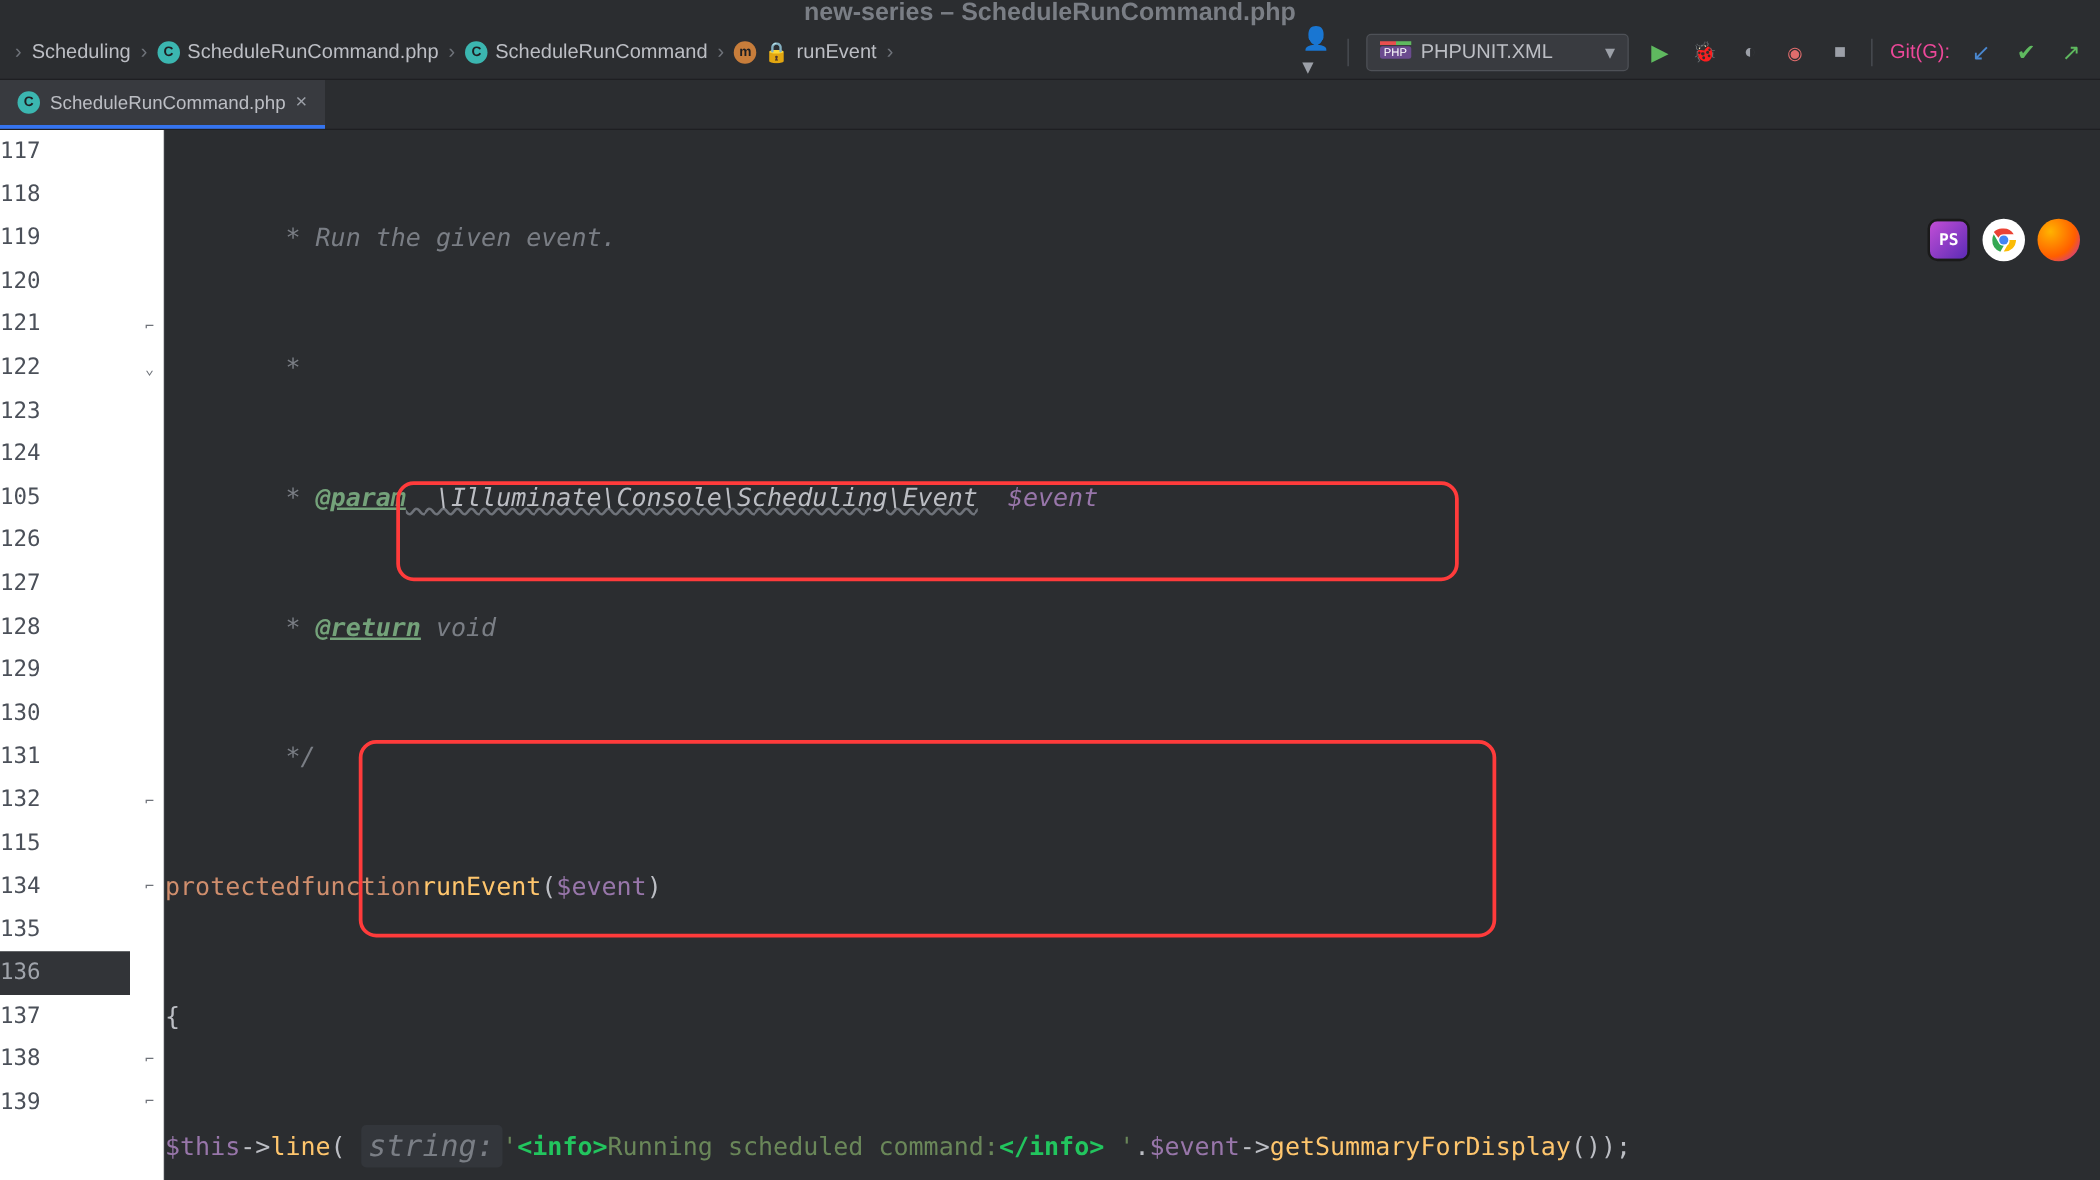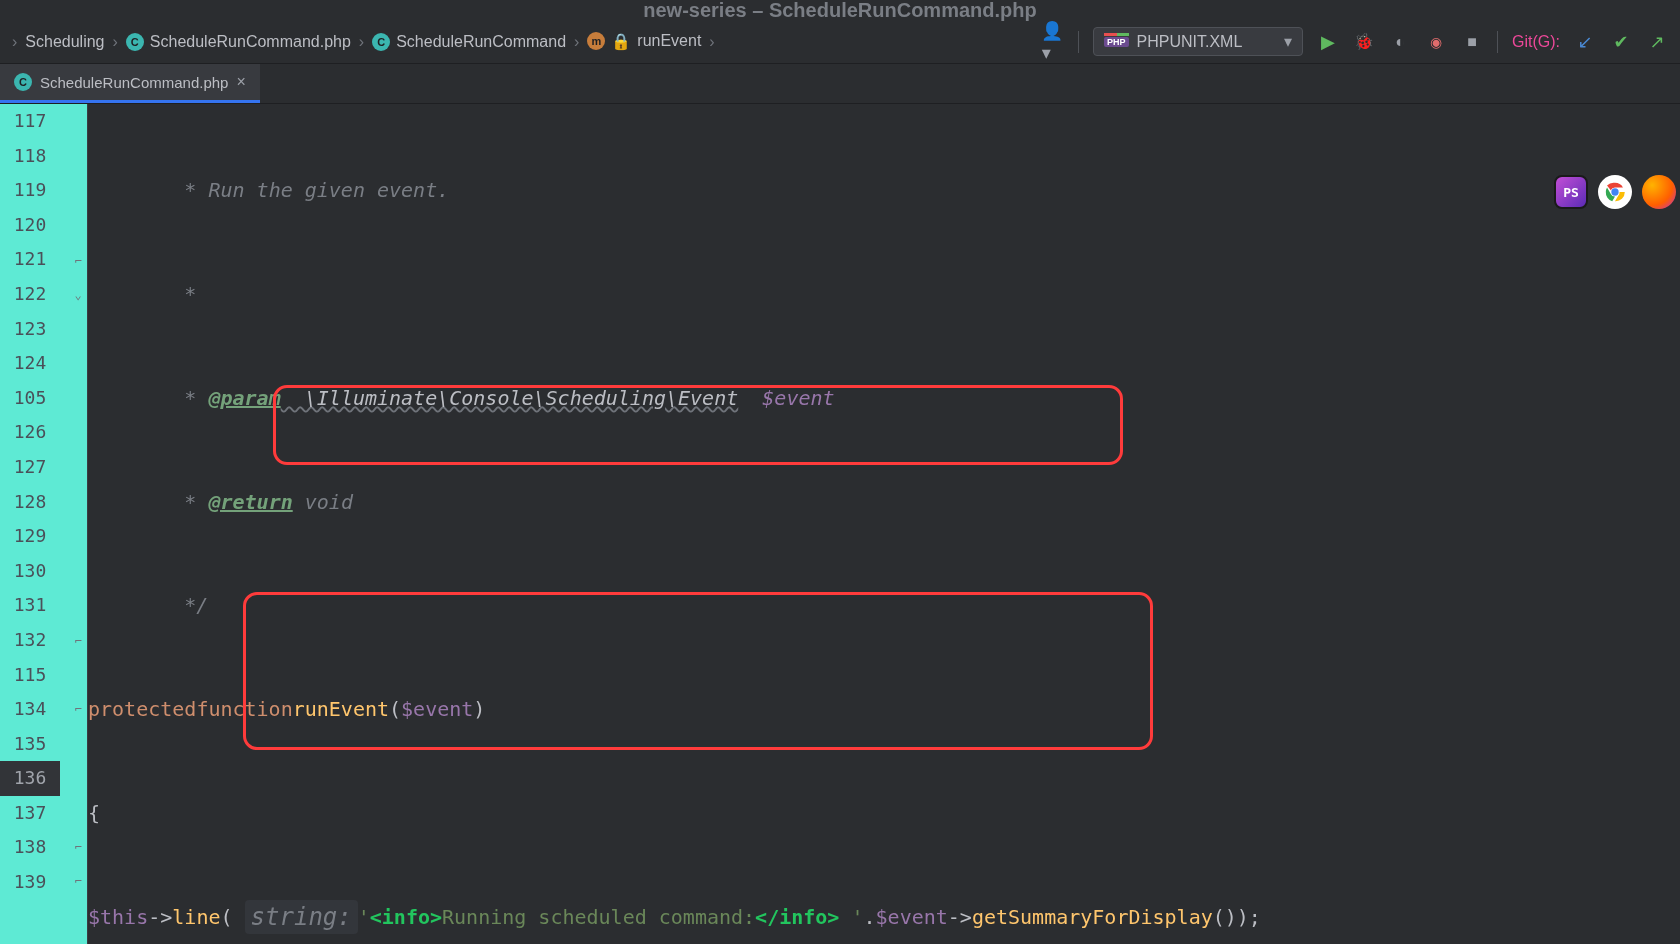--- a/index.html
+++ b/index.html
@@ -31,38 +31,38 @@
   font-family: -apple-system, sans-serif;
   font-size: 16px;
   color: #bcbec4;
 }
 .breadcrumb {
   display: flex;
   align-items: center;
   gap: 8px;
   flex: 1;
 }
-.crumb { display: flex; gap: 6px; }
+.crumb { display: flex; align-items: center; gap: 6px; }
 .crumb-sep { color: #6f737a; }
 .icon-circle {
   width: 18px; height: 18px; border-radius: 50%;
   display: inline-flex; align-items: center; justify-content: center;
   font-size: 11px; font-weight: bold; color: #1e1f22;
 }
 .ic-teal { background: #3bb6b0; }
 .ic-orange { background: #c77d3b; }
 .toolbar-right { display: flex; align-items: center; gap: 14px; }
 .user-icon { color: #9ca0a8; font-size: 18px; }
 .run-config {
   display: flex; align-items: center; gap: 8px;
   background: #393b40; border: 1px solid #4e5157;
   padding: 4px 10px; border-radius: 4px; min-width: 210px;
 }
 .php-badge {
-  background: #6b4b8f; color: #fff; font-size: 9px; font-weight: bold;
+  background: #6b4b8f; color: #fff; font-size: 9px; font-weight: normal;
   padding: 0 3px; border-radius: 2px; position: relative;
 }
 .php-badge::before {
   content: ""; position: absolute; top: -4px; left: 0; right: 0; height: 3px;
   background: linear-gradient(90deg,#e84f4f 50%,#5fb95f 50%);
 }
 .run-config-text { flex: 1; }
 .chev-down { color: #9ca0a8; }
 .tb-btn { width: 22px; height: 22px; display: inline-flex; align-items: center; justify-content: center; cursor: pointer; }
 .i-play { color: #5fb95f; font-size: 18px; }
@@ -82,21 +82,21 @@
 }
 .tab {
   display: flex; align-items: center; gap: 8px;
   padding: 0 14px; background: #383a3f; color: #bcbec4;
   border-bottom: 3px solid #3574f0; position: relative;
 }
 .tab .close { color: #9ca0a8; font-size: 16px; }
 
 .editor { display: flex; height: calc(944px - 104px); }
 .gutter {
-  width: 88px; background: #5eead4; text-align: center;
+  width: 132px; background: #ffffff; text-align: left;
   padding-right: 28px; color: #4b5059; font-size: 18px; line-height: 34.6px;
   user-select: none; position: relative;
 }
 .gutter .ln.hl { background: #323438; color: #a0a4ab; }
 .fold-col {
   position: absolute; right: 0; top: 0; bottom: 0; width: 18px;
   border-right: 1px solid #3a3d42;
 }
 .fold-mark {
   position: absolute; right: 3px; width: 12px; height: 12px;
@@ -123,21 +123,21 @@
 .c-html { color: #22c55e; font-weight: bold; }
 
 .red-box {
   position: absolute; border: 3px solid #ff3b3b;
   border-radius: 14px; pointer-events: none;
 }
 .red-box.b1 { left: 185px; top: 281px; width: 850px; height: 80px; }
 .red-box.b2 { left: 155px; top: 488px; width: 910px; height: 158px; }
 
 .float-icons {
-  position: absolute; right: 4px; top: 175px;
+  position: absolute; right: 16px; top: 175px;
   display: flex; gap: 10px; align-items: center;
 }
 .float-icons .fi {
   width: 34px; height: 34px; border-radius: 8px;
   display: flex; align-items: center; justify-content: center;
 }
 .fi.ps { background: linear-gradient(135deg,#c24ed6,#5b2bb5); color:#fff; font-weight:bold; font-size:13px; border:2px solid #1a1a1a; }
 .fi.ch { background: #fff; border-radius: 50%; }
 .fi.ff { background: radial-gradient(circle at 30% 30%,#ffb300,#ff5e00 60%,#b52bd6); border-radius: 50%; }
 </style>

